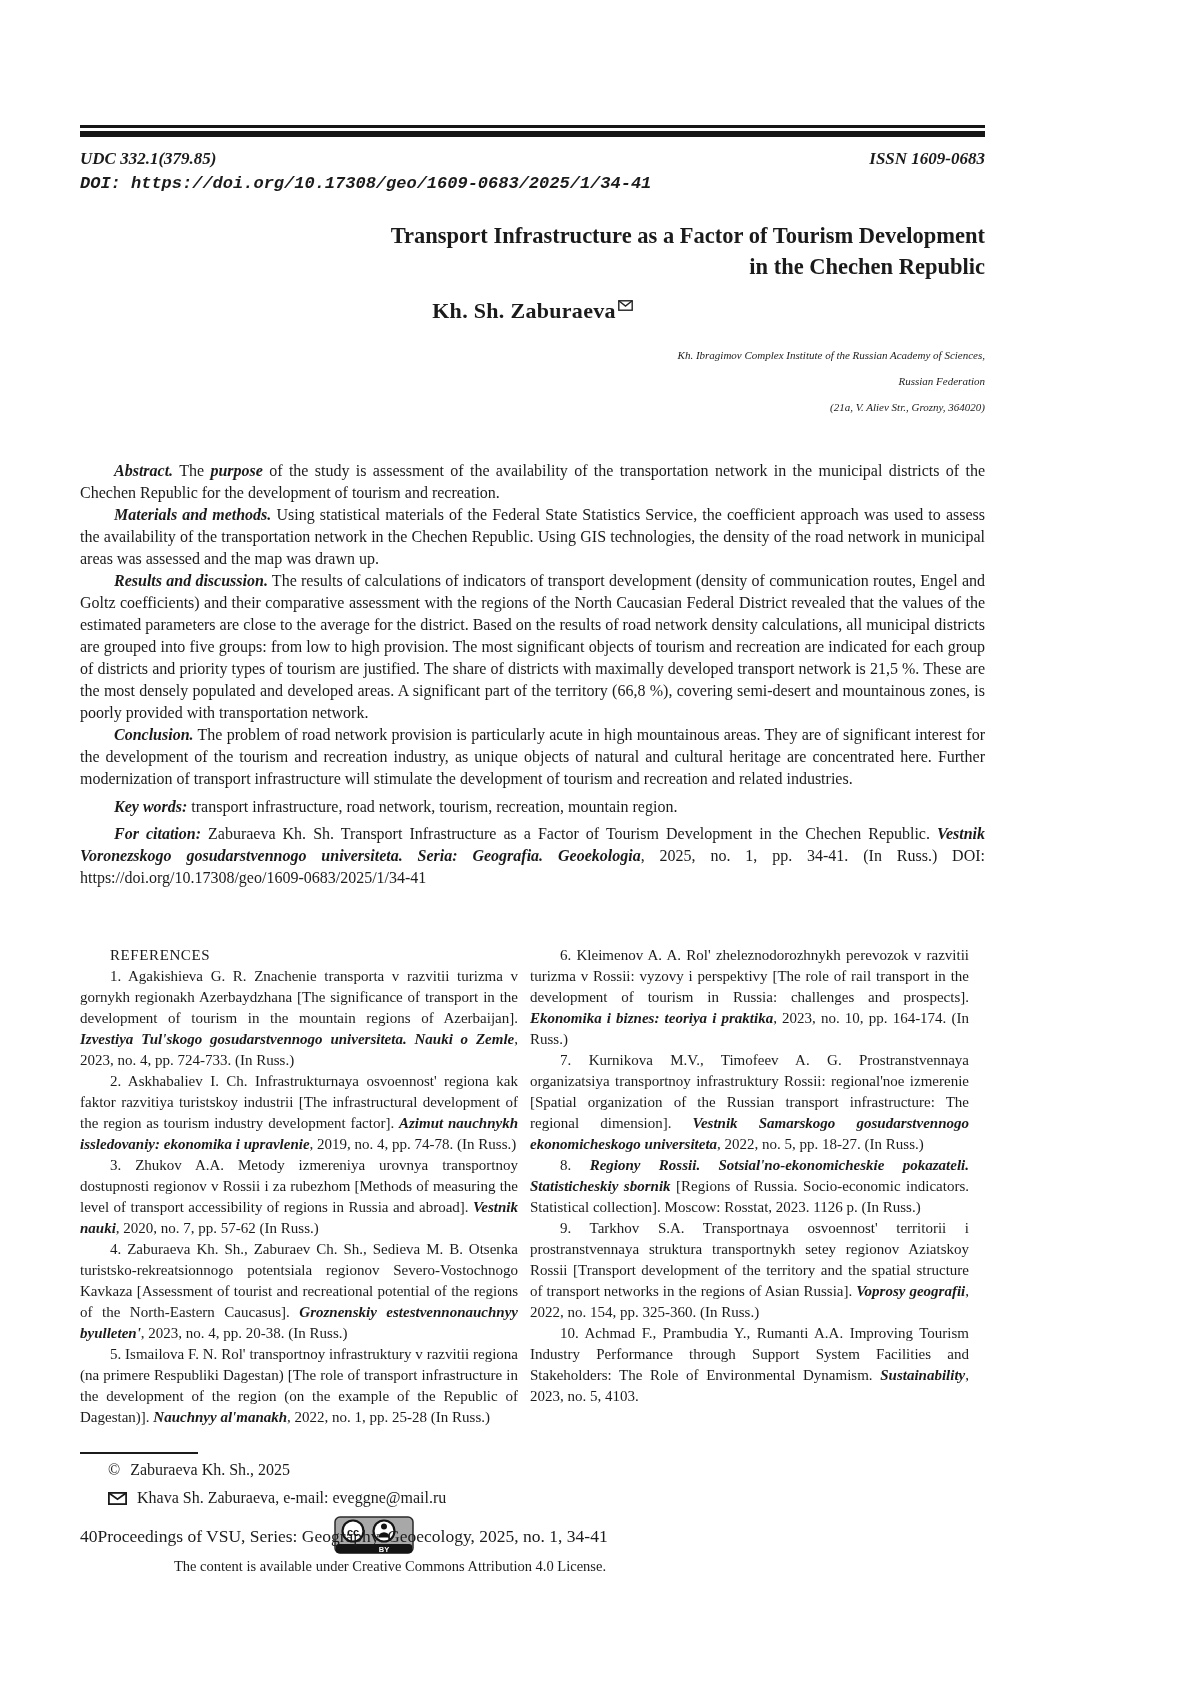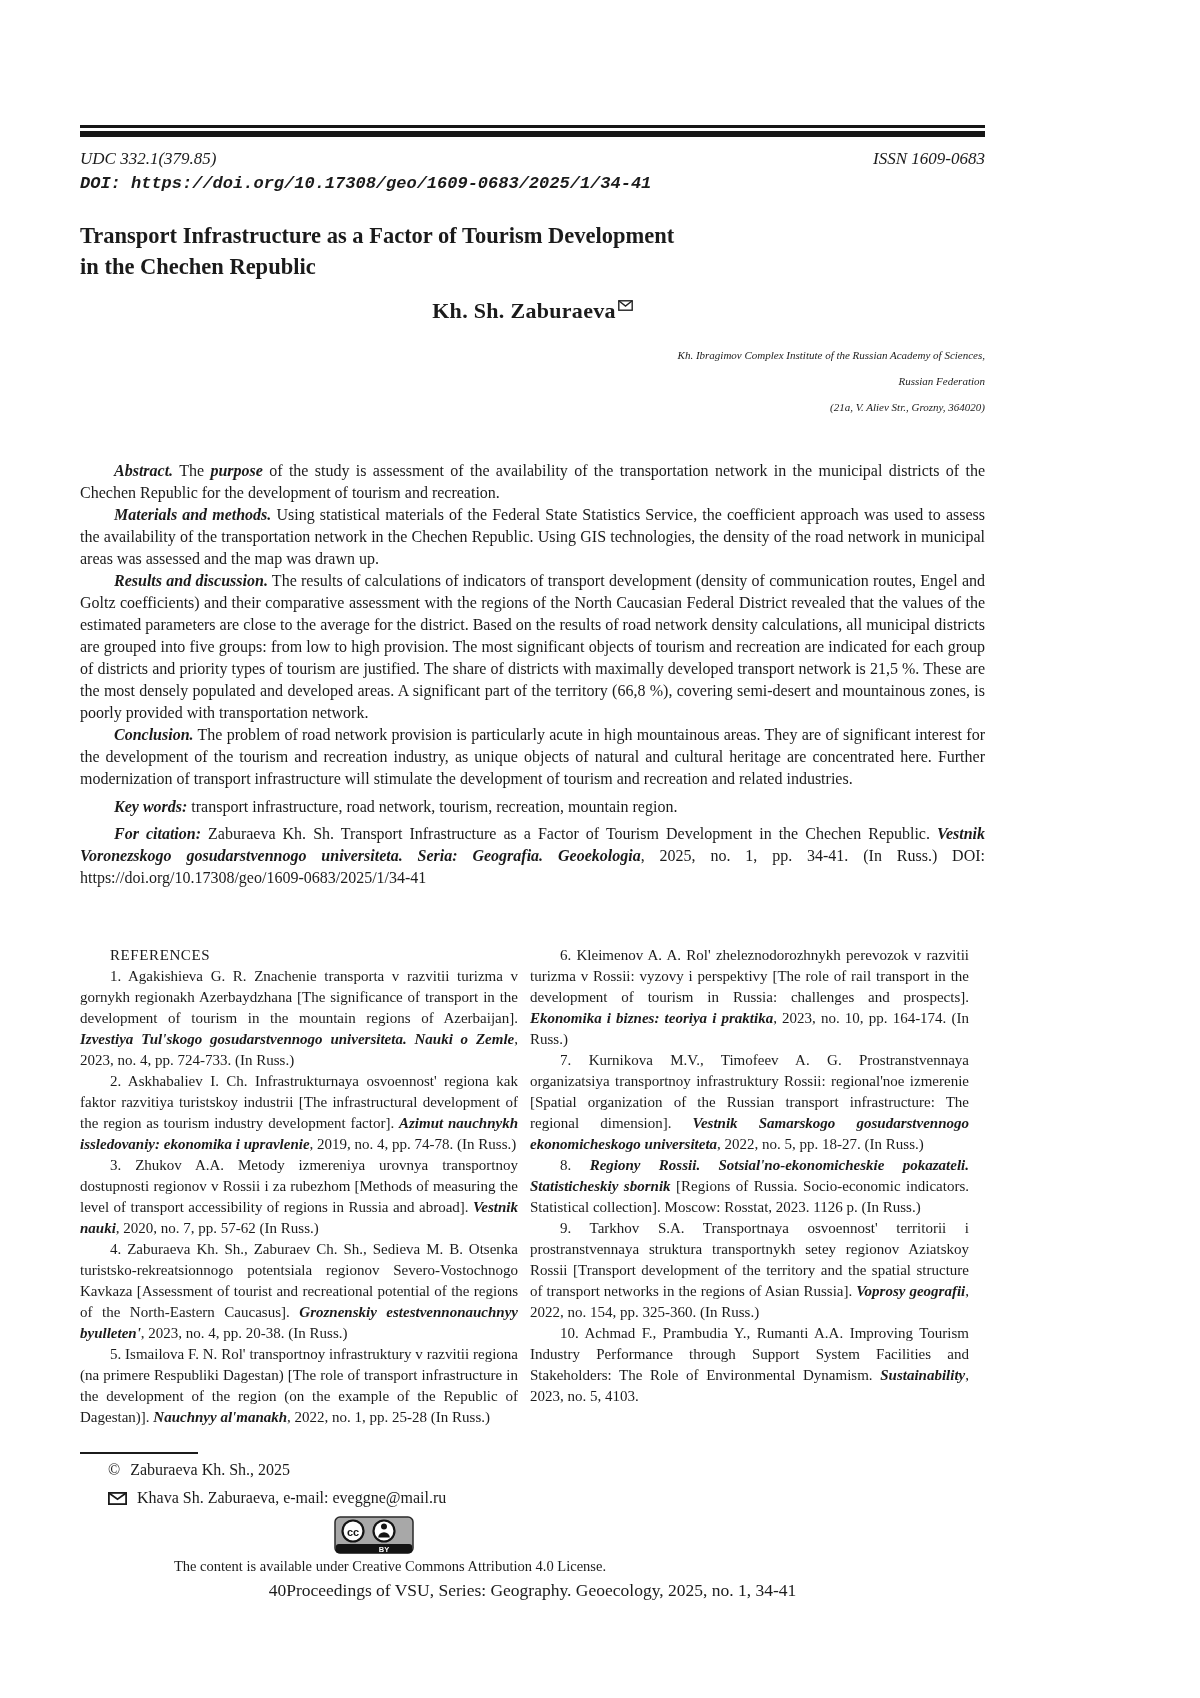--- a/index.html
+++ b/index.html
@@ -7,24 +7,24 @@
     position:relative; width:1200px; height:1698px; margin:0 auto;
     background:#ffffff; overflow:hidden;
     font-family:"Liberation Serif", serif; color:#1b1b1b;
   }
   .content { position:absolute; left:80px; top:0; width:905px; }
 
   .rule-thin  { margin-top:125px; border-top:3px solid #161616; }
   .rule-thick { height:6px; background:#161616; margin-top:3px; }
 
   .header-row { display:flex; justify-content:space-between; margin-top:9px;
-                font-weight:normal; font-style:italic; font-size:17px; line-height:25px; }
+                font-weight:bold; font-style:italic; font-size:17px; line-height:25px; }
   .doi-line   { font-weight:bold; font-style:italic; font-size:17px; line-height:25px;font-family:Liberation Mono, monospace; }
 
-  .title { margin-top:24px; text-align:left; font-weight:bold; font-size:22.5px; line-height:31px; }
+  .title { margin-top:24px; text-align:right; font-weight:bold; font-size:22.5px; line-height:31px; }
   .author-line { margin-top:18px; text-align:center; font-weight:bold; font-size:22px; line-height:22px; letter-spacing:0.3px; }
   .mail-sup { display:inline-block; position:relative; top:-7px; margin-left:2px; }
 
   .affiliation { margin-top:20px; text-align:right; font-style:italic; font-size:11px; line-height:26px; }
 
   .abstract { margin-top:40px; }
   .abstract p, .kw, .cit {
     margin:0; font-size:16px; line-height:22px; text-align:justify; text-indent:34px;
   }
   .kw  { margin-top:6px; }
@@ -39,22 +39,22 @@
   .refs-heading { margin:0 0 4px 0; text-align:center; font-size:16.5px; line-height:22px; letter-spacing:0.6px; }
   .refs p { margin:0; font-size:15px; line-height:21px; text-align:justify; text-indent:30px; }
 
   .footnote { position:absolute; left:0; top:1452px; width:560px; }
   .fn-rule { width:118px; border-top:2px solid #1b1b1b; }
   .fn-line { padding-left:28px; font-size:16px; line-height:25px; margin-top:3px; display:flex; align-items:baseline; gap:10px; }
   .fn-line .env { position:relative; top:2px; }
   .license-row { margin-top:6px; padding-left:28px; display:flex; align-items:center;flex-direction:column; }
   .license-text { margin-left:32px; font-size:14.5px; }
 
-  .footer { position:absolute; left:80px; width:905px; top:1580px;
-            display:flex; justify-content:center; font-size:17.5px; }
+  .footer { position:absolute; left:80px; width:905px; top:1526px;
+            display:flex; justify-content:flex-start; font-size:17.5px; }
 </style>
 </head>
 <body>
 
 <div class="page">
   <div class="content">
 
     <div class="rule-thin"></div>
     <div class="rule-thick"></div>
 

